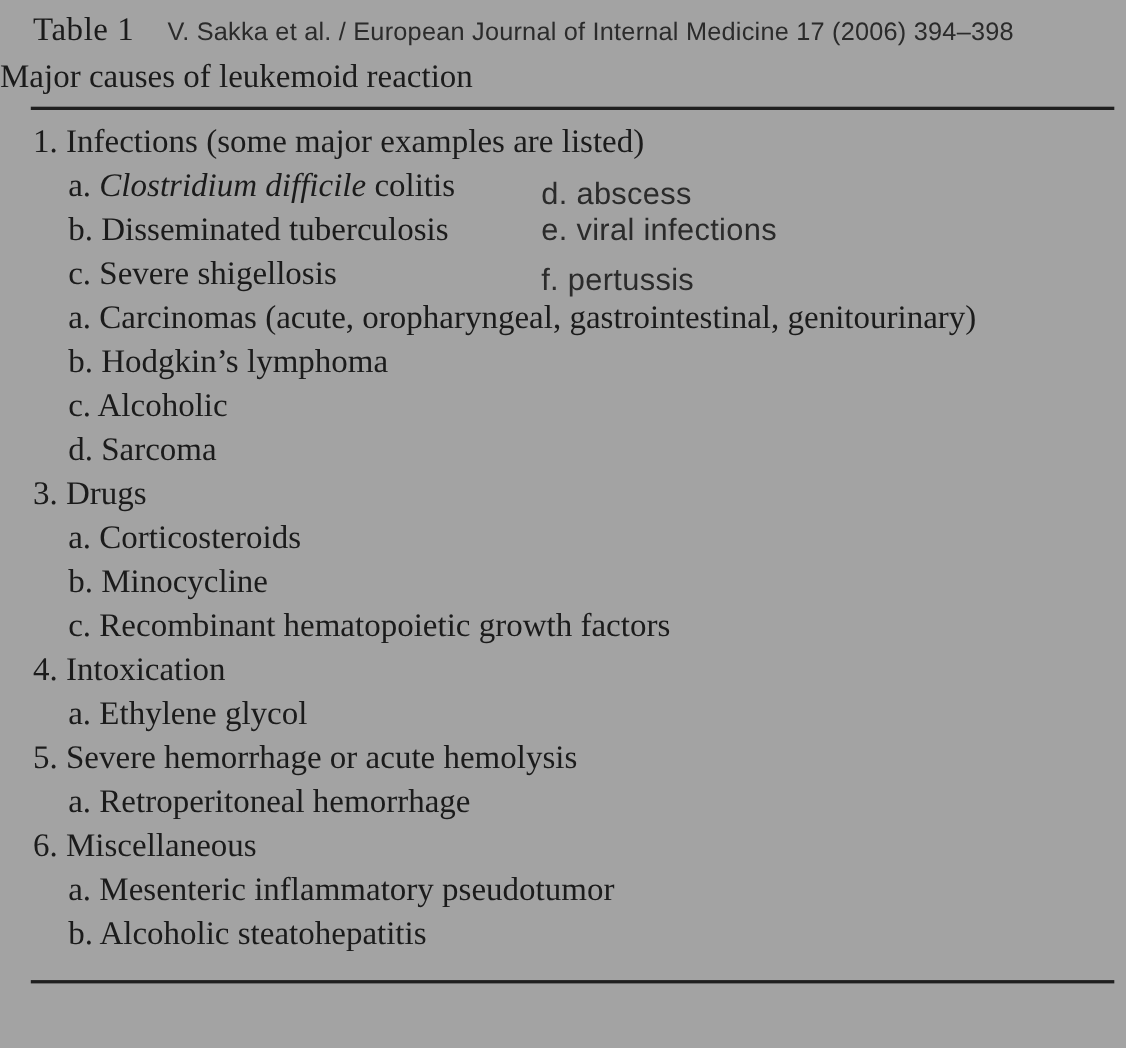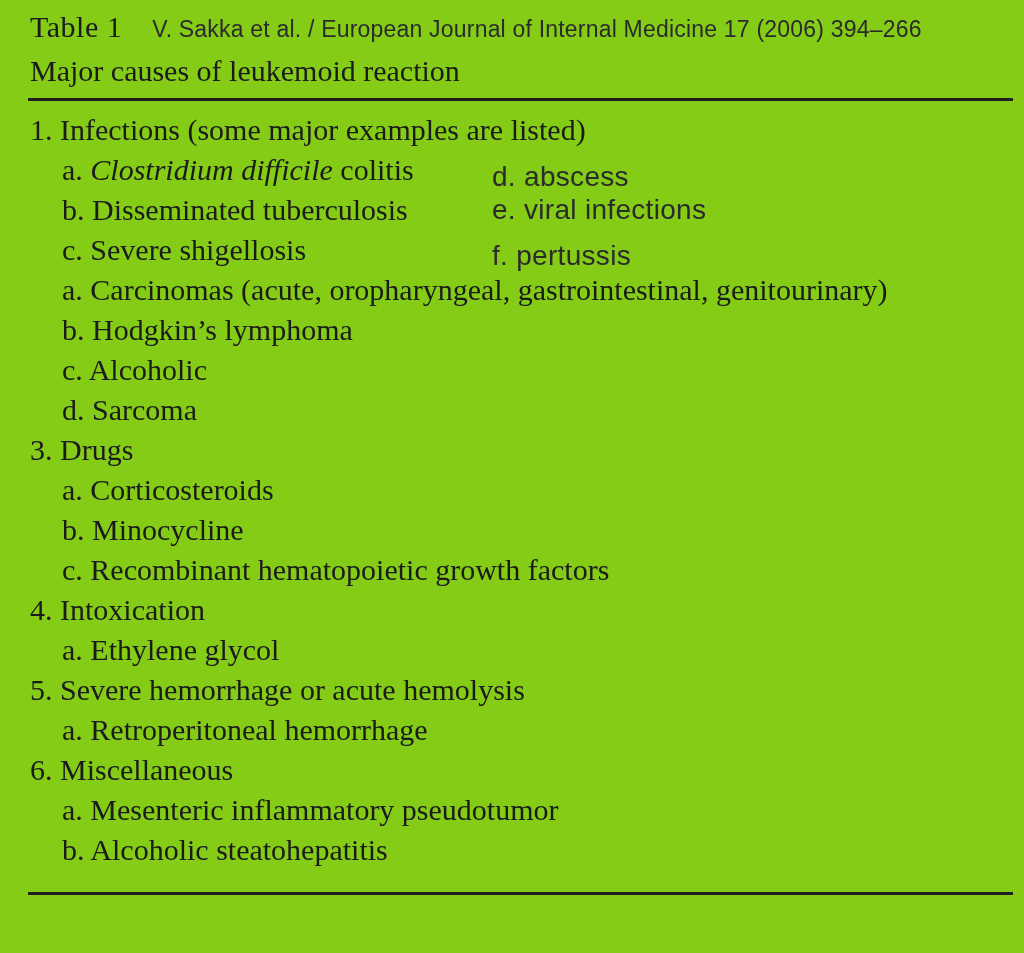--- a/index.html
+++ b/index.html
@@ -8,21 +8,21 @@
     width: 1024px;
     height: 953px;
     font-family: "Liberation Serif", serif;
     color: #1b1b1b;
     overflow: hidden;
   }
   .page {
     position: relative;
     width: 1024px;
     height: 953px;
-    background: #84cc16;
+    background: #a3a3a3;
   }
   .header-line1 {
     display: flex;
     align-items: baseline;
     gap: 30px;
     padding: 8px 0 0 30px;
     line-height: 38px;
     white-space: nowrap;
   }
   .table-label {
@@ -32,21 +32,20 @@
   .citation {
     font-family: "Liberation Sans", sans-serif;
     font-size: 23px;
     color: #2b2b2b;
     letter-spacing: 0.2px;
   }
   .table-title {
     font-size: 30px;
     line-height: 38px;
     margin-top: 4px;
-    padding-left: 30px;
   }
   .rule {
     margin-left: 28px;
     width: 985px;
     height: 0;
     border: 0;
     border-top: 3px solid #1f1f1f;
   }
   .rule-top { margin-top: 8px; }
   .rule-bottom { margin-top: 22px; }
@@ -81,21 +80,21 @@
   .ann-e { top: 85px; }
   .ann-f { top: 131px; }
 </style>
 </head>
 <body>
 
 <div class="page">
 
   <div class="header-line1">
     <span class="table-label">Table 1</span>
-    <span class="citation">V. Sakka et al. / European Journal of Internal Medicine 17 (2006) 394–266</span>
+    <span class="citation">V. Sakka et al. / European Journal of Internal Medicine 17 (2006) 394–398</span>
   </div>
 
   <div class="table-title">Major causes of leukemoid reaction</div>
 
   <div class="rule rule-top"></div>
 
   <div class="cause-list">
 
     <div class="row">1. Infections (some major examples are listed)</div>
     <div class="row sub"><span>a. </span><span class="it">Clostridium difficile</span><span> colitis</span></div>

